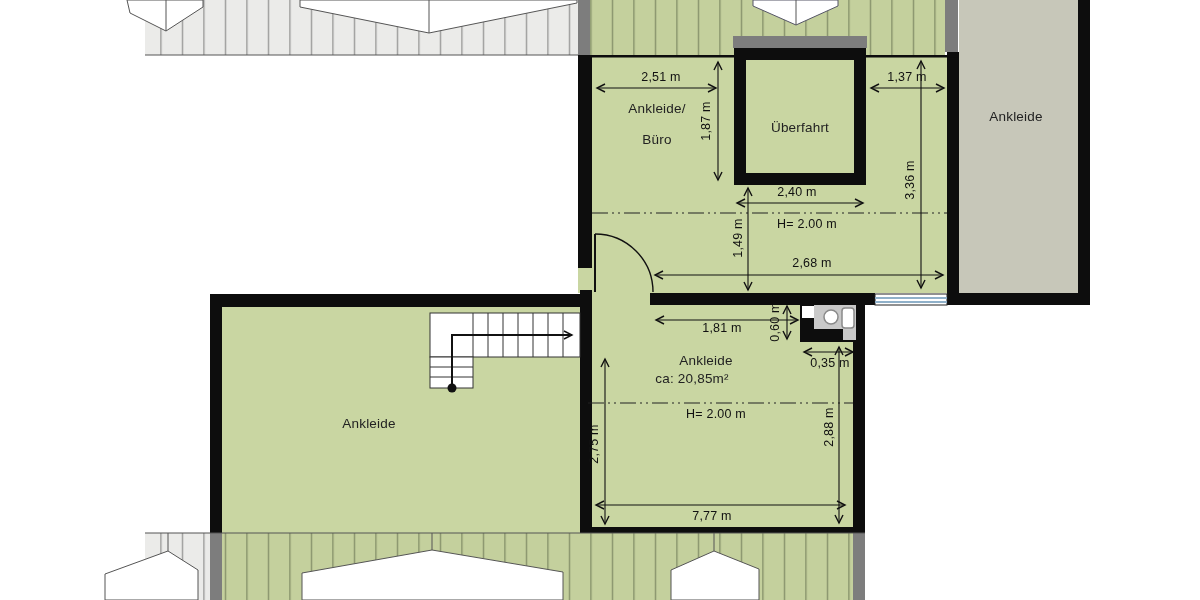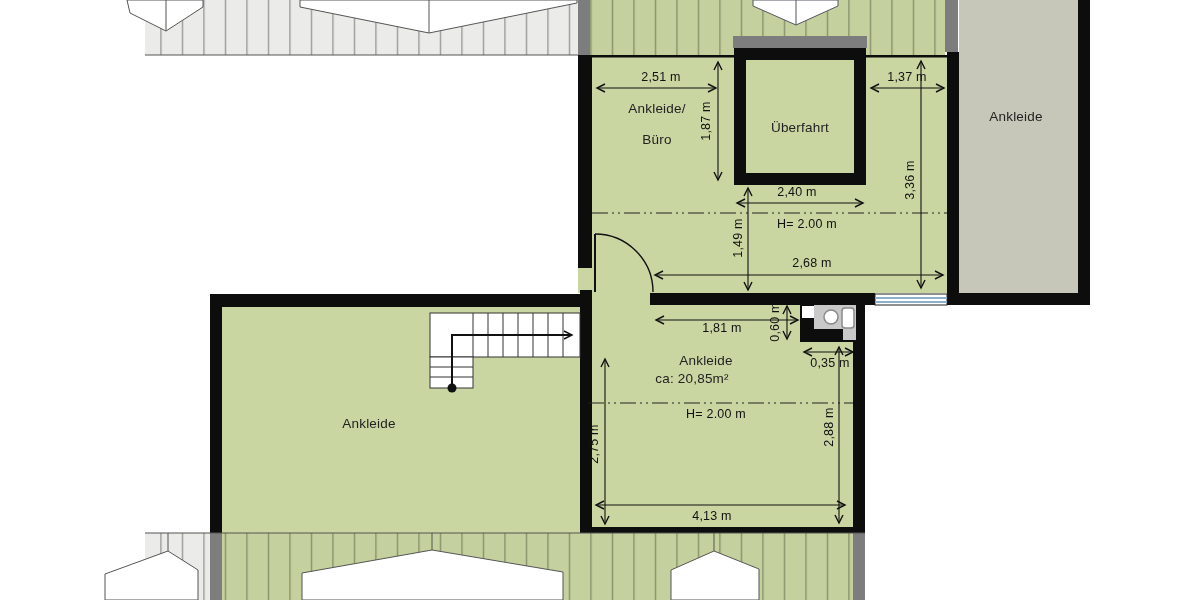--- a/index.html
+++ b/index.html
@@ -188,14 +188,14 @@
   <div class="lbl vert" style="left:910px;top:180px">3,36 m</div>
   <div class="lbl vert" style="left:738px;top:238px">1,49 m</div>
   <div class="lbl" style="left:812px;top:263px">2,68 m</div>
   <div class="lbl" style="left:807px;top:224px">H= 2.00 m</div>
   <div class="lbl" style="left:722px;top:328px">1,81 m</div>
   <div class="lbl vert" style="left:775px;top:322px">0,60 m</div>
   <div class="lbl" style="left:830px;top:363px">0,35 m</div>
   <div class="lbl vert" style="left:829px;top:427px">2,88 m</div>
   <div class="lbl vert" style="left:594px;top:444px">2,75 m</div>
   <div class="lbl" style="left:716px;top:414px">H= 2.00 m</div>
-  <div class="lbl" style="left:712px;top:516px">4,13 m</div>
+  <div class="lbl" style="left:712px;top:516px">7,77 m</div>
 </div>
 
 </body></html>

